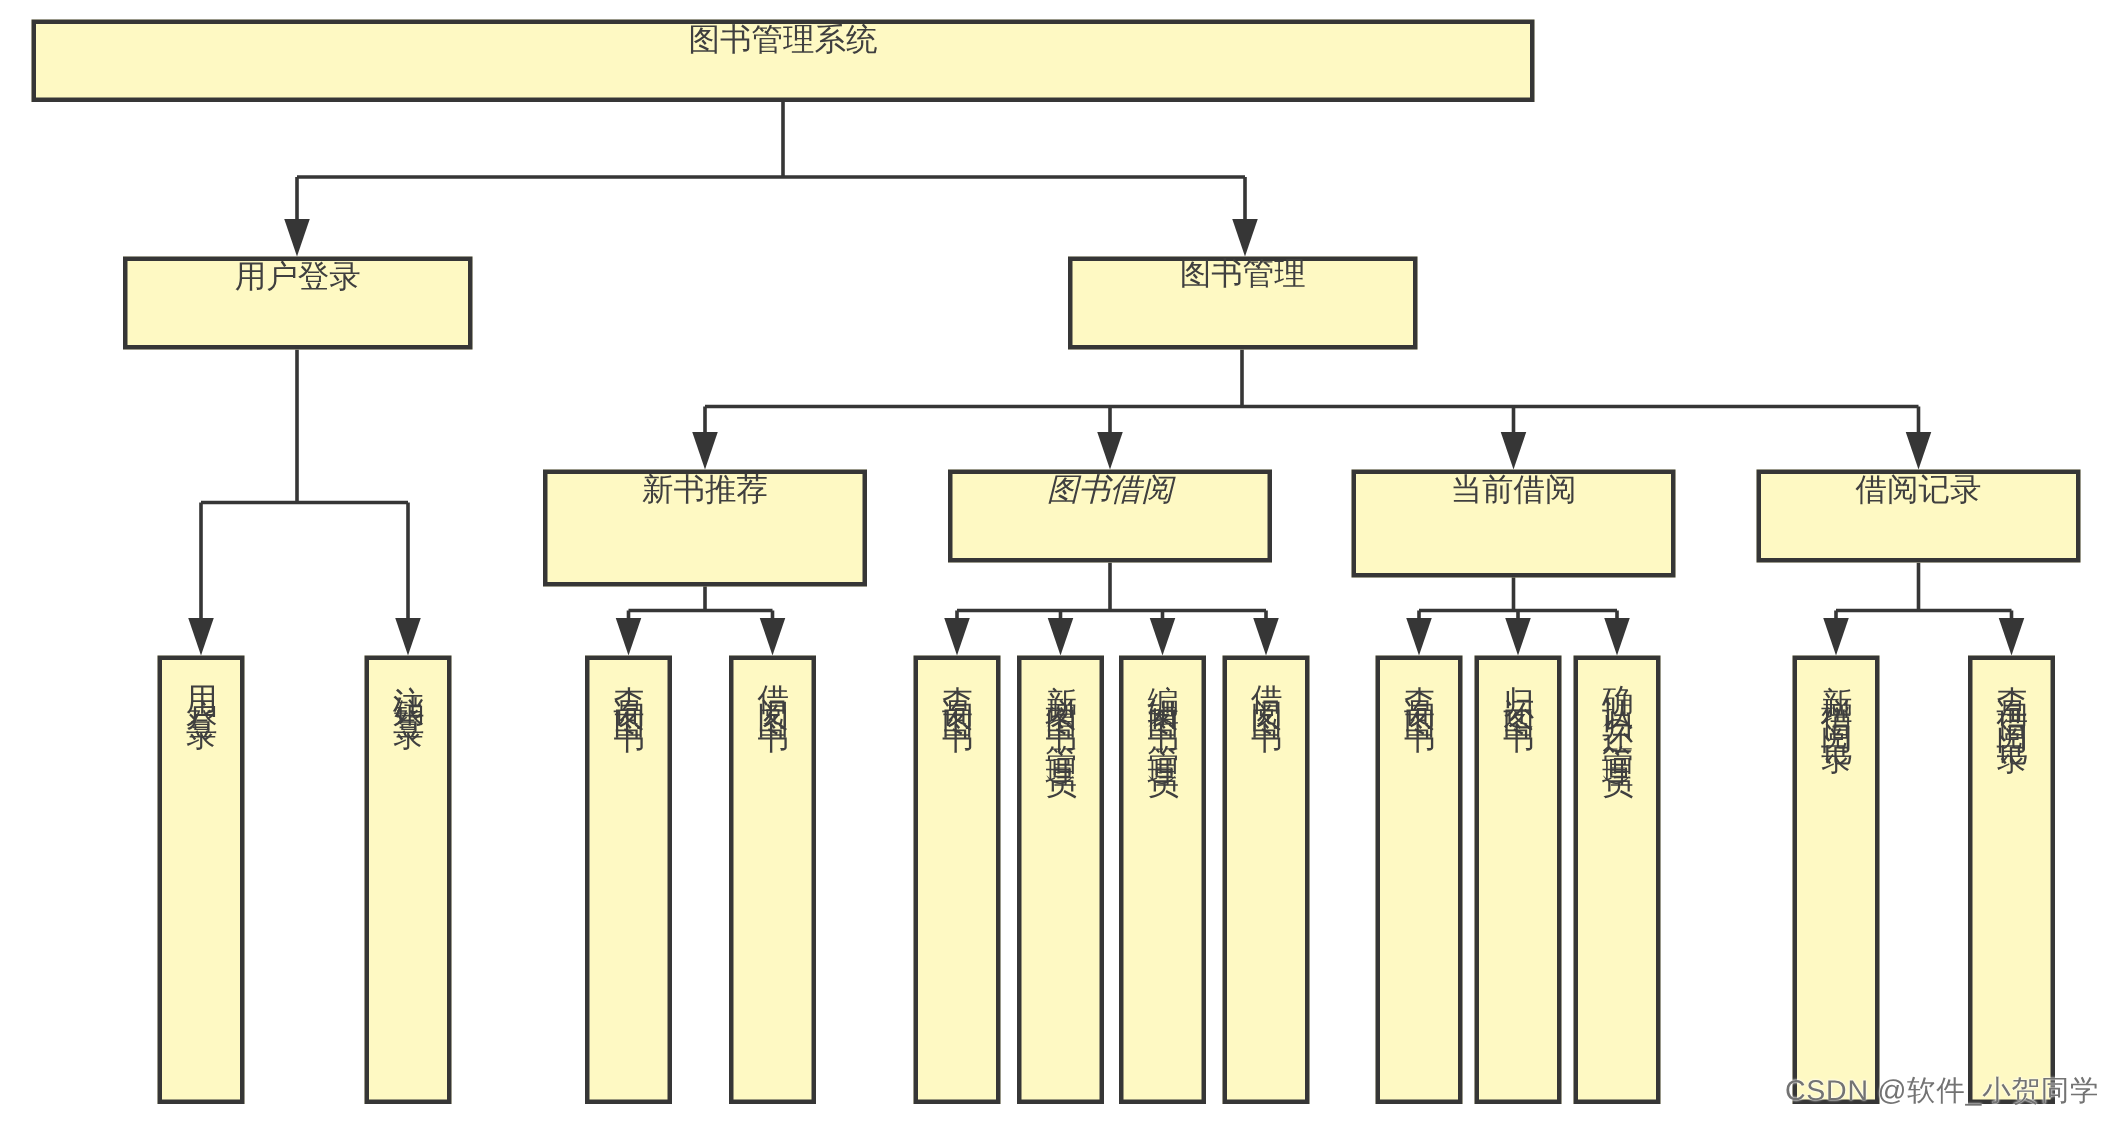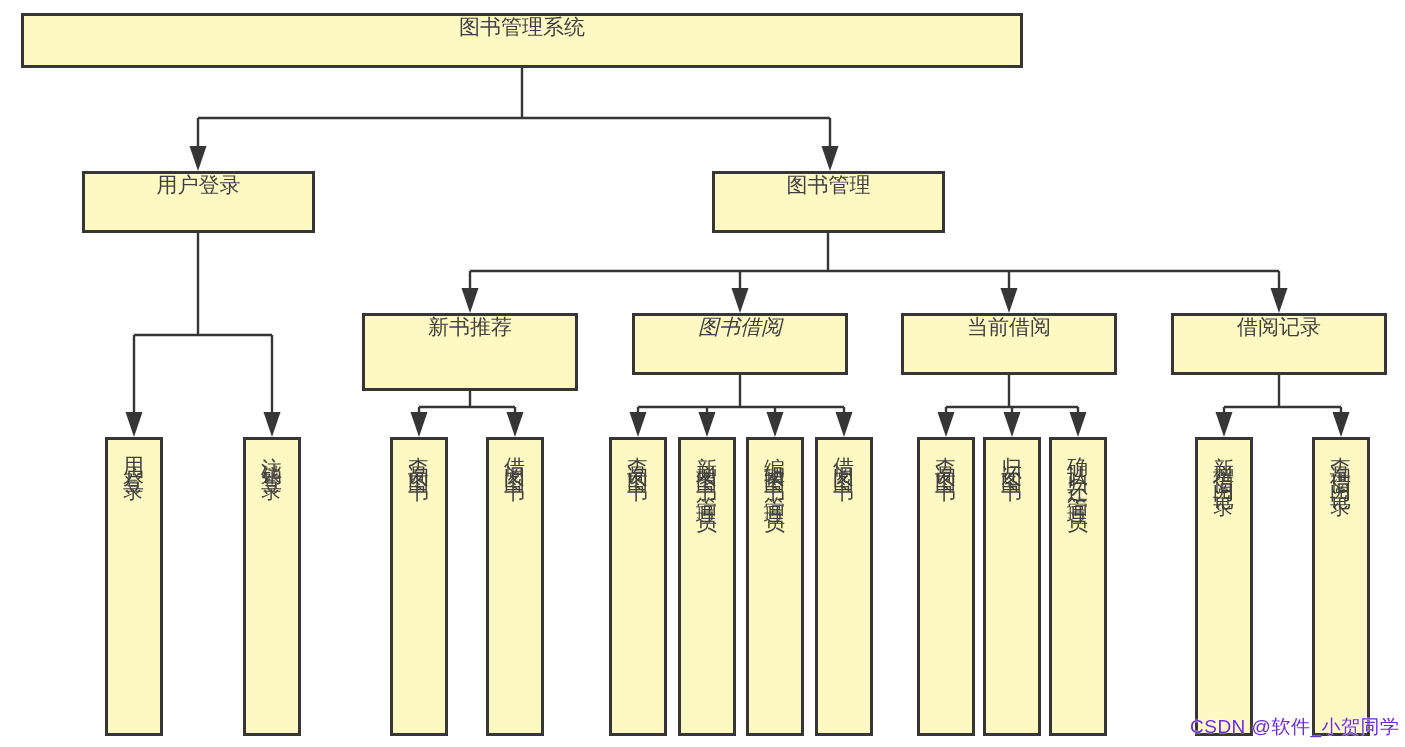--- a/index.html
+++ b/index.html
@@ -13,34 +13,34 @@
     border:3px solid #363636;color:#3f3f3f;
     display:flex;align-items:flex-start;justify-content:center;
     font-size:21px;line-height:1;
   }
   .vbox span{
     writing-mode:vertical-rl;text-orientation:mixed;
     letter-spacing:8px;line-height:1.1;display:block;
   }
   .root  {left:21px;  top:13px;  width:1002px;height:55px;}
   .l2-0  {left:82px;  top:171px; width:233px; height:62px;}
-  .l2-1  {left:712px; top:171px; width:233px; height:62px;}
+  .l2-1  {left:712px; top:171px; width:233px; height:62px;font-family:Liberation Mono, monospace;}
   .l3-0  {left:362px; top:313px; width:216px; height:78px;}
   .l3-1  {left:632px; top:313px; width:216px; height:62px;font-style:italic;}
-  .l3-2  {left:901px; top:313px; width:216px; height:62px;}
+  .l3-2  {left:901px; top:313px; width:216px; height:72px;}
   .l3-3  {left:1171px;top:313px; width:216px; height:62px;}
   .leaf  {top:437px;height:299px;width:58px;}
   .g1-0{left:105px;} .g1-1{left:243px;}
   .g2-0{left:390px;} .g2-1{left:486px;}
   .g3-0{left:609px;} .g3-1{left:678px;} .g3-2{left:746px;} .g3-3{left:815px;}
   .g4-0{left:917px;} .g4-1{left:983px;} .g4-2{left:1049px;}
   .g5-0{left:1195px;}.g5-1{left:1312px;}
   .watermark{
     position:absolute;left:1190px;top:714px;font-size:19px;
-    color:#6d28d9;white-space:nowrap;letter-spacing:0.5px;
+    color:#737373;white-space:nowrap;letter-spacing:0.5px;
     text-shadow:0 0 2px #ffffff, 0 0 1px #ffffff;z-index:5;
   }
 </style>
 </head>
 <body>
 
 <div class="stage">
 
   <svg width="1405" height="747" viewBox="0 0 1405 747">
     <g stroke="#363636" stroke-width="2.4" fill="none">

